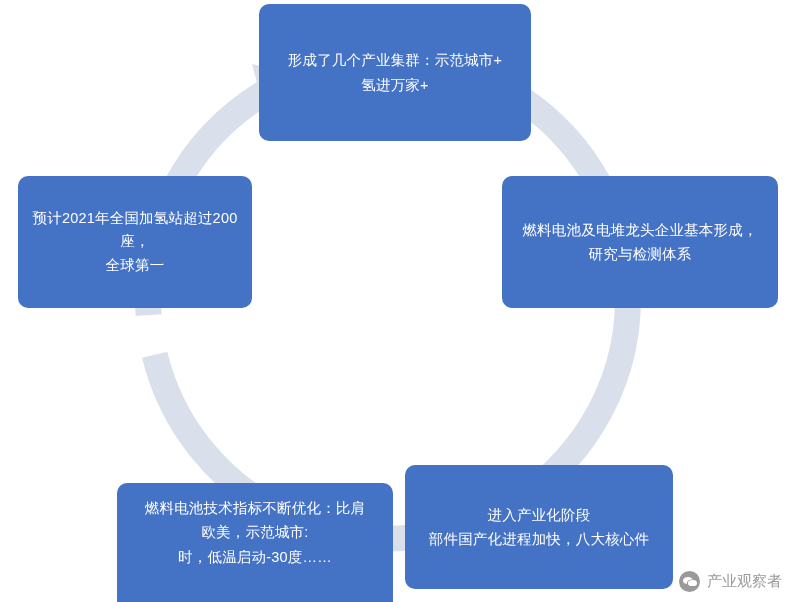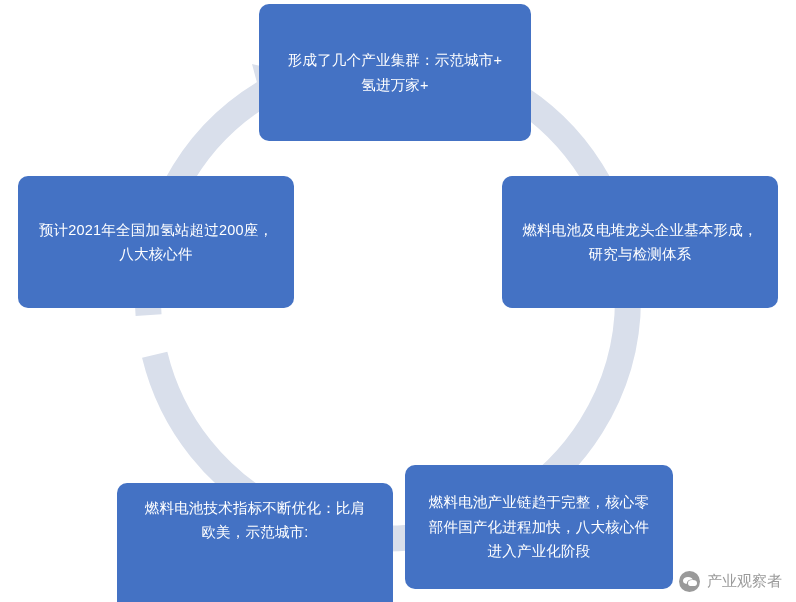--- a/index.html
+++ b/index.html
@@ -71,21 +71,21 @@
     top: 452px;
     width: 276px;
     height: 140px;
     justify-content: flex-start;
     padding-top: 14px;
     margin-top: 31px;
   }
   #node-left {
     left: 18px;
     top: 176px;
-    width: 276px;
+    width: 234px;
     height: 132px;
   }
   .watermark {
     position: absolute;
     right: 14px;
     bottom: 10px;
     display: flex;
     align-items: center;
     gap: 7px;
     color: #9a9a9a;
@@ -136,33 +136,33 @@
     <p>燃料电池及电堆龙头企业基本形成，</p>
     <p>研究与检测体系</p>
   </div>
 
   <div class="node" id="node-top">
     <p>形成了几个产业集群：示范城市+</p>
     <p>氢进万家+</p>
   </div>
 
   <div class="node" id="node-bottom-right">
-    <p>燃料电池产业链趋于完整，核心零</p>
+    <p>进入产业化阶段</p>
     <p>部件国产化进程加快，八大核心件</p>
-    <p>进入产业化阶段</p>
   </div>
 
   <div class="node" id="node-bottom-left">
     <p>燃料电池技术指标不断优化：比肩</p>
     <p>欧美，示范城市:</p>
+    <p>时，低温启动-30度……</p>
   </div>
 
   <div class="node" id="node-left">
     <p>预计2021年全国加氢站超过200座，</p>
-    <p>八大核心件</p>
+    <p>全球第一</p>
   </div>
 
   <div class="watermark">
     <span class="wechat-badge"></span>
     <span>产业观察者</span>
   </div>
 
 </div>
 
 </body></html>

